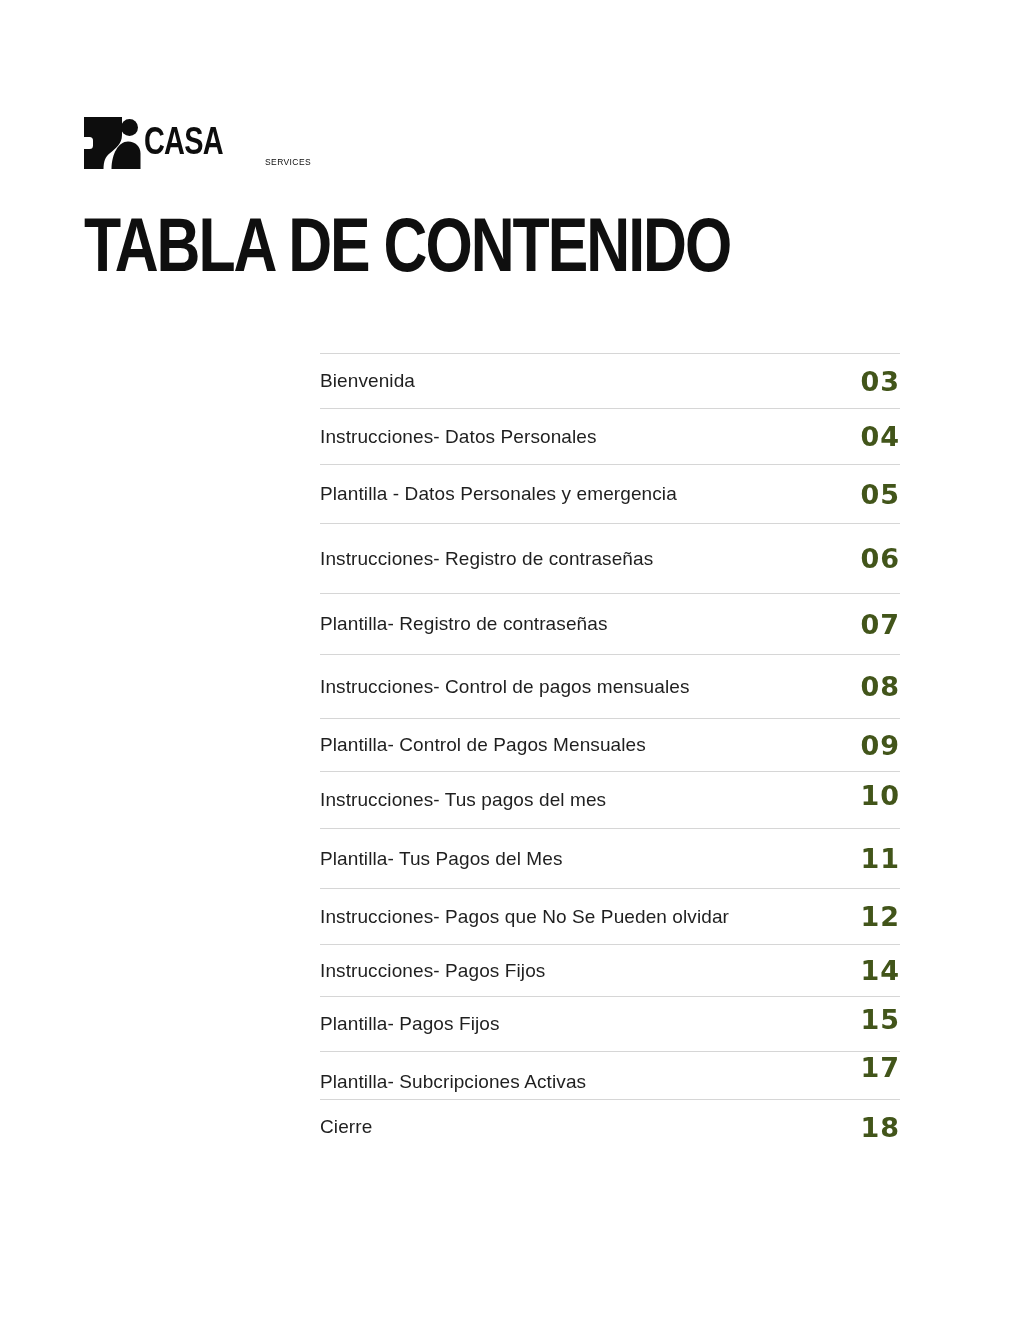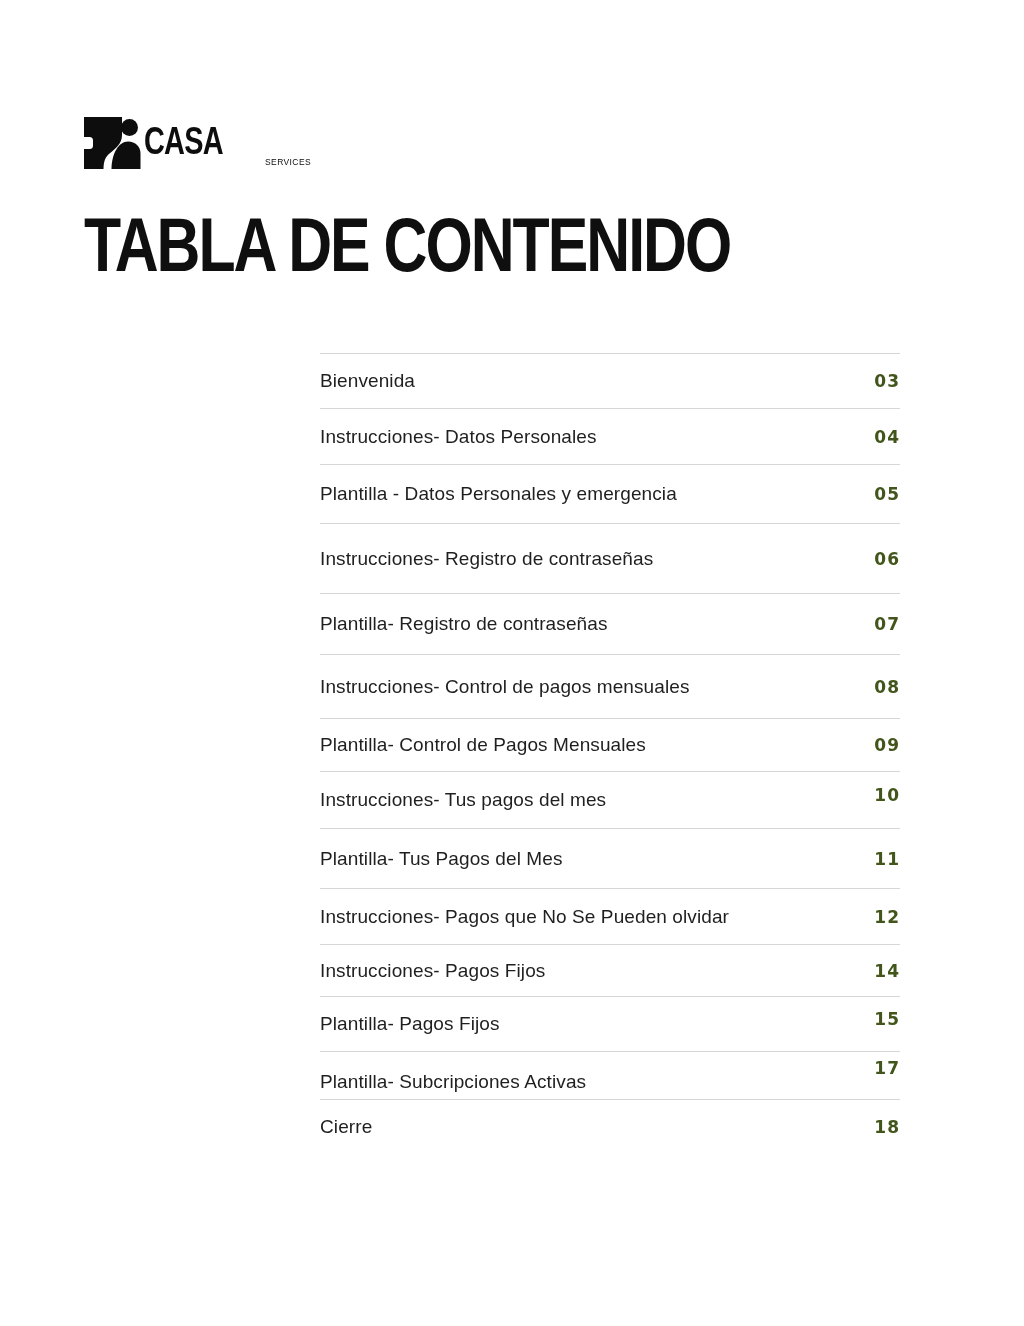--- a/index.html
+++ b/index.html
@@ -67,21 +67,21 @@
     justify-content: space-between;
     border-top: 1px solid var(--divider, #d6d6d6);
   }
   .row .label {
     font-size: 19px;
     letter-spacing: 0.1px;
     color: var(--text, #1f1f1f);
   }
   .row .num {
     font-family: "DejaVu Sans", sans-serif;
-    font-size: 17px;
+    font-size: 27px;
     font-weight: 700;
     letter-spacing: 1px;
     color: var(--accent-green, #42551a);
   }
   
   .row:nth-child(1)  { height: 55px; }
   .row:nth-child(2)  { height: 56px; }
   .row:nth-child(3)  { height: 59px; }
   .row:nth-child(4)  { height: 70px; }
   .row:nth-child(5)  { height: 61px; }

